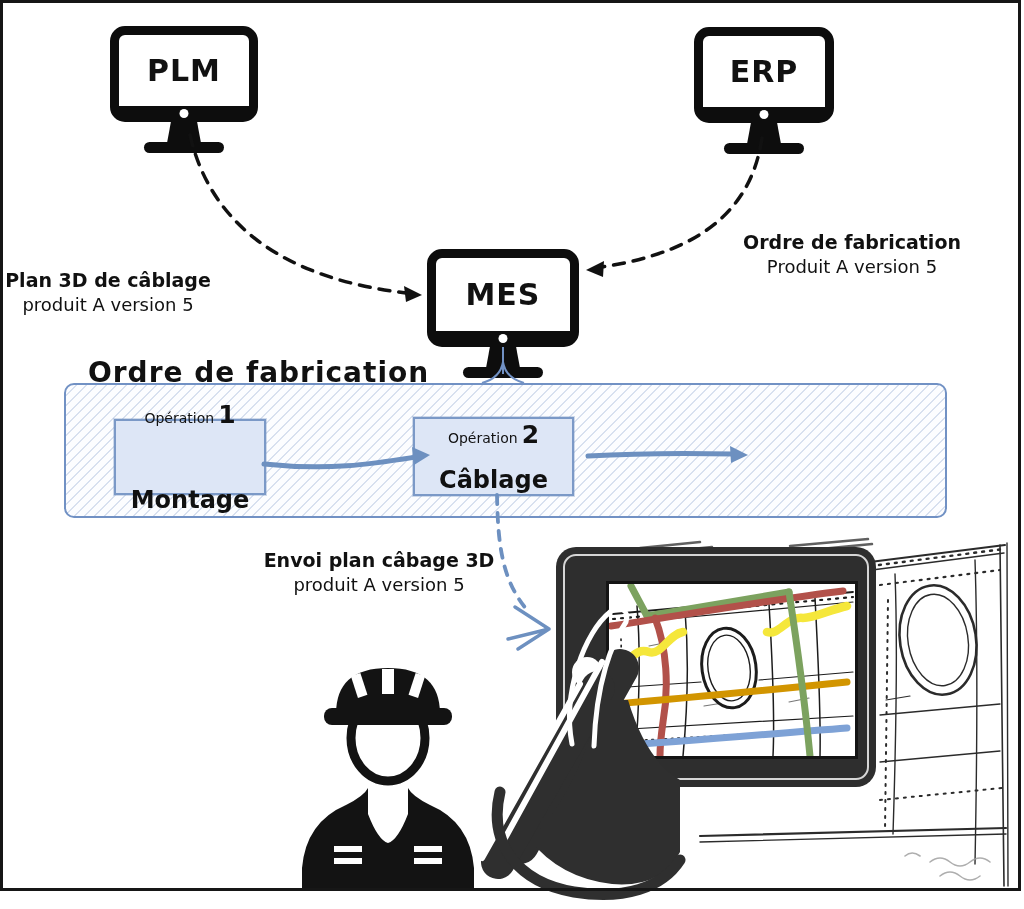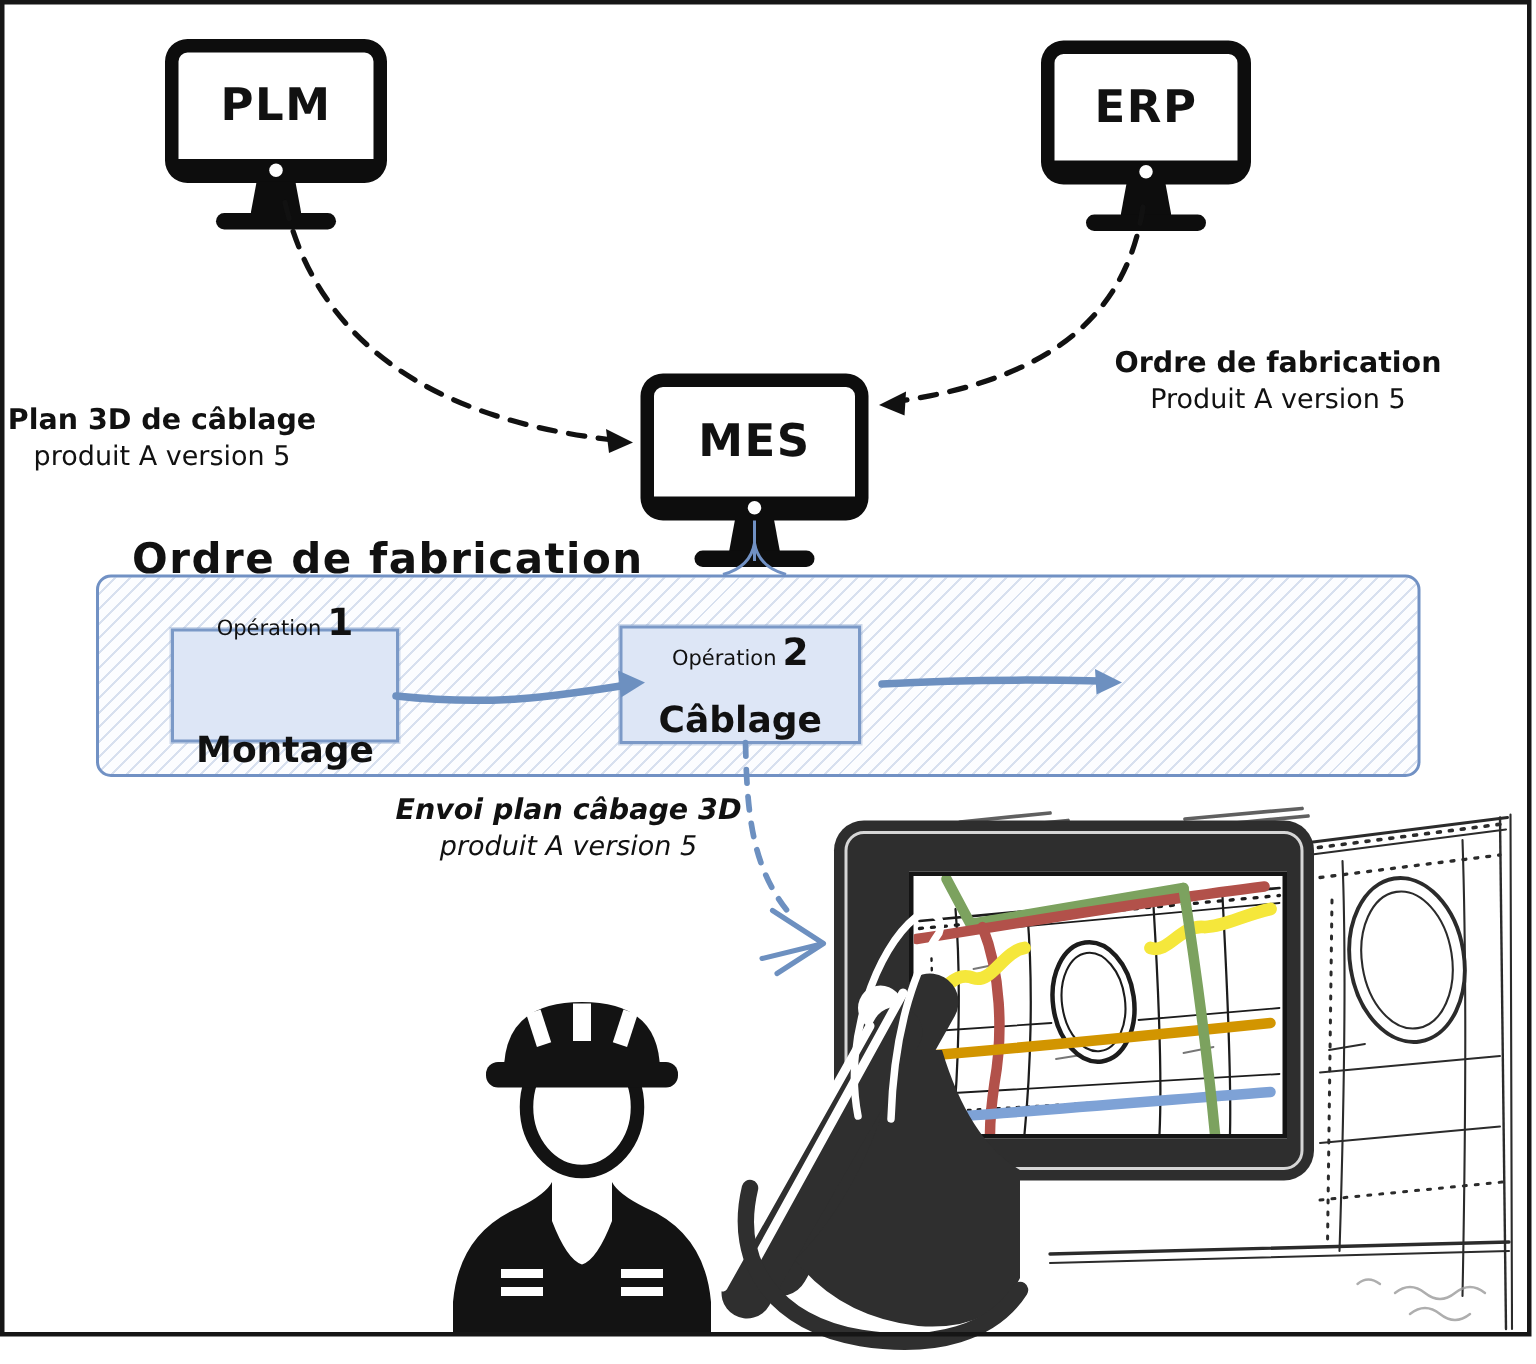--- a/index.html
+++ b/index.html
@@ -152,21 +152,21 @@
   </div>
 
   <div class="op-box" style="left:413px;top:417px;width:157px;height:75px;">
     <div class="op-line1">
       <span>Opération</span><span class="op-num">2</span>
     </div>
     <div class="op-name">Câblage</div>
   </div>
 
 
-  <div class="lbl" style="left:260px;top:528px;width:238px;font-style:italic;">
+  <div class="lbl" style="left:260px;top:548px;width:238px;">
     <div class="l1">Envoi plan câbage 3D</div>
     <div class="l2">produit A version 5</div>
   </div>
 
   <svg class="overlay" width="1024" height="909" viewBox="0 0 1024 909">
 
     <g>
       <path d="M190,135 C210,222 280,278 406,293" stroke="#111" stroke-width="3.5" stroke-dasharray="11 9" fill="none" stroke-linecap="round"></path>
       <path d="M422,295 L404,286 L406,302 Z" fill="#111"></path>
     </g>

